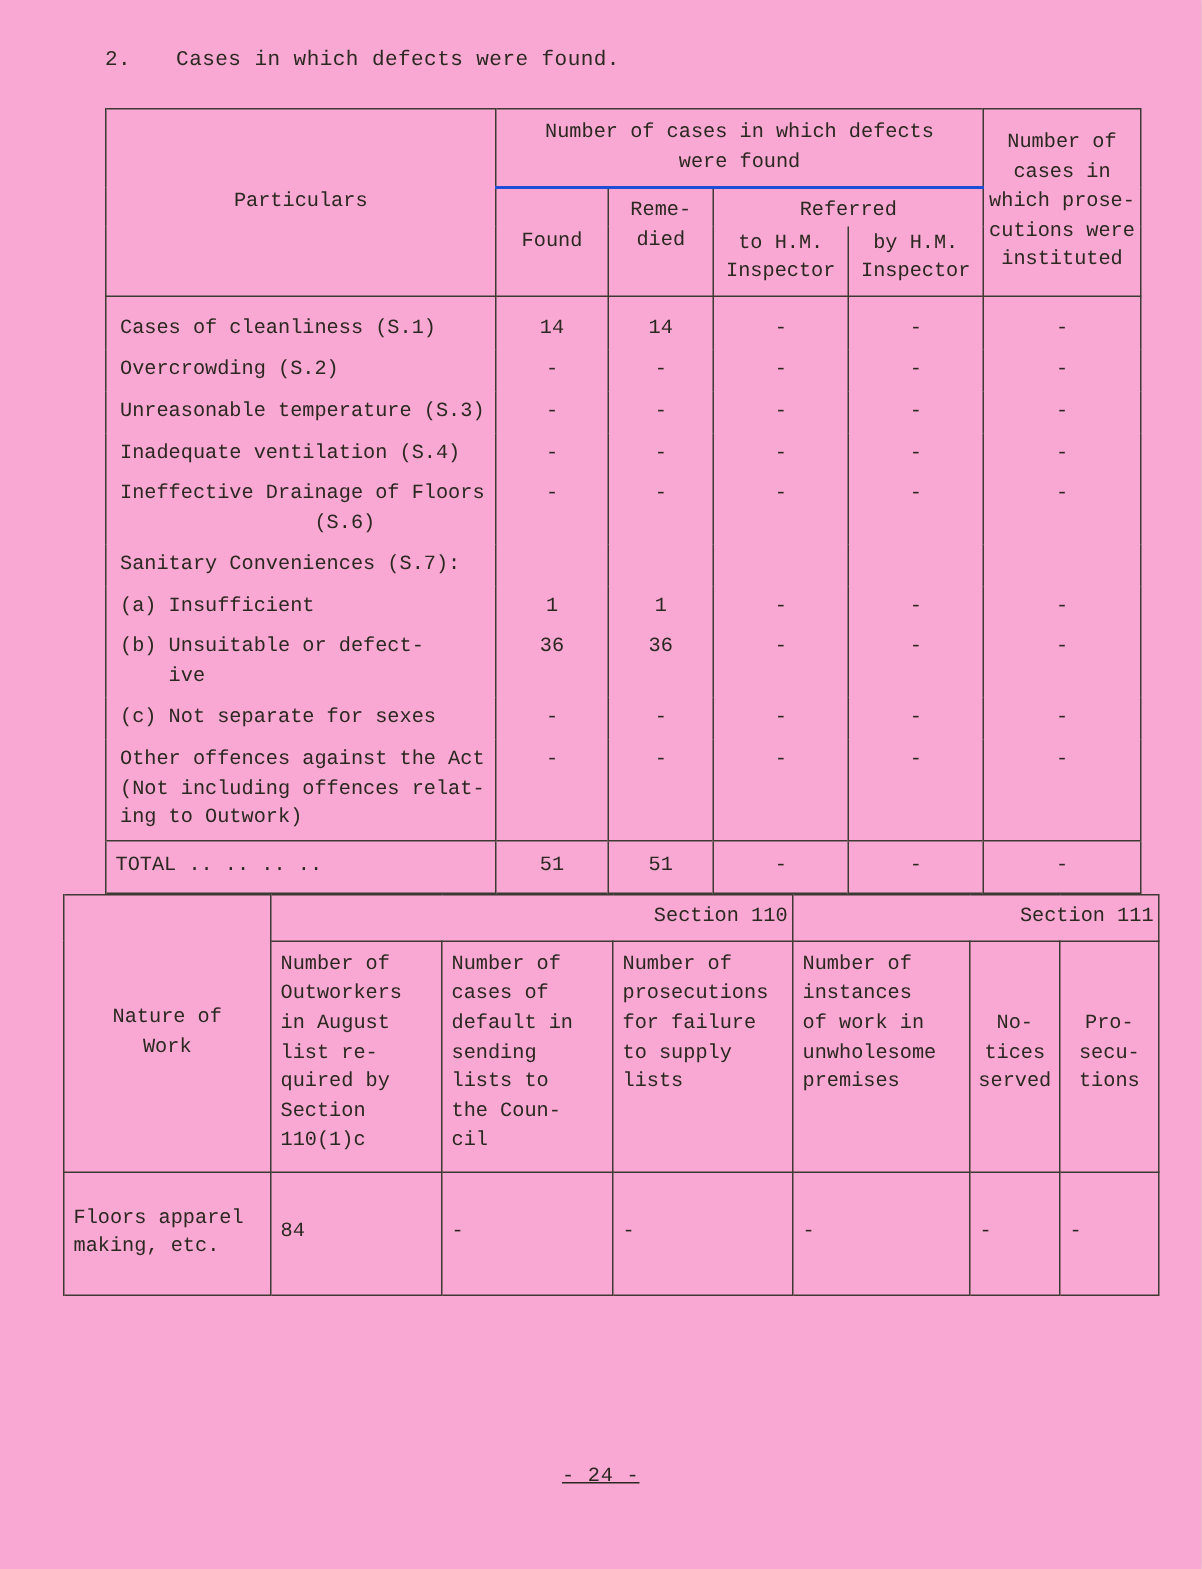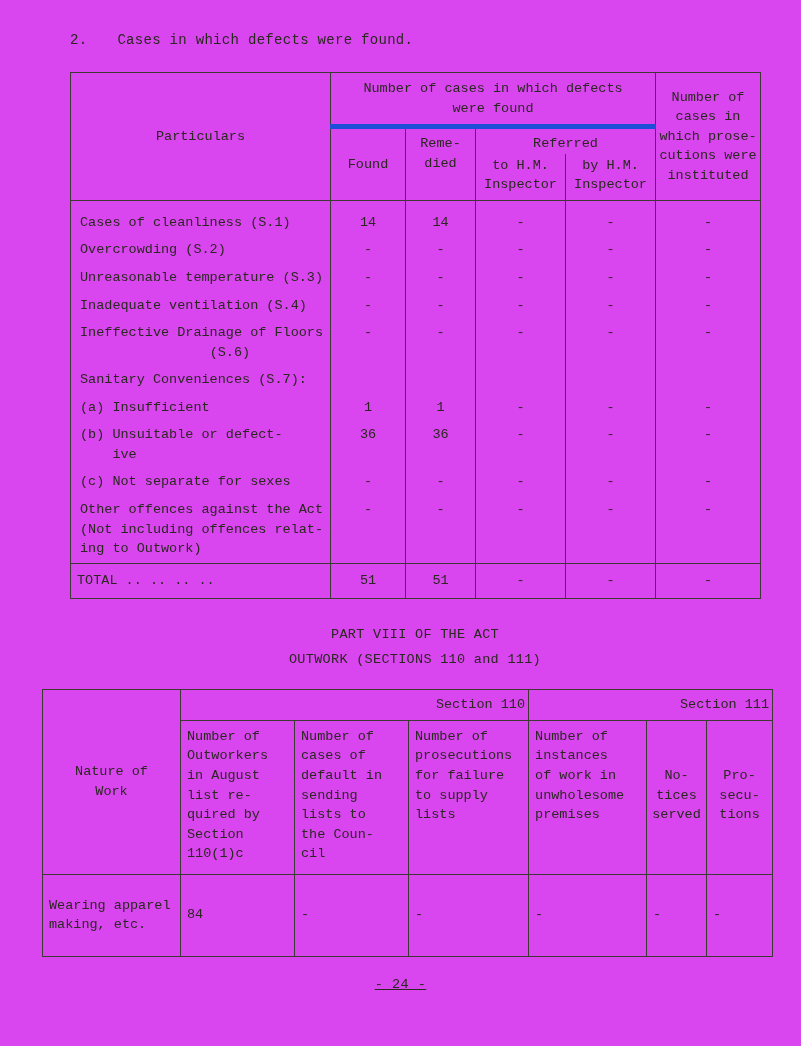--- a/index.html
+++ b/index.html
@@ -1,20 +1,20 @@
 <!DOCTYPE html>
 <html><head>
 <meta charset="utf-8">
 <style>
   * { margin:0; padding:0; box-sizing:border-box; }
   html,body { background:#e8e6e0; }
   body { font-family:"Liberation Mono","DejaVu Sans Mono",monospace; }
   .page {
     width:801px; height:1046px;
-    background:#d946ef;
+    background:#f9a8d4;
     color:#2a2820;
     position:relative;
     overflow:hidden;
     box-shadow:0 0 6px rgba(0,0,0,.25);
   }
   .content { padding:32px 40px 0 70px; }
   .heading { font-size:14px; margin-bottom:24px; letter-spacing:.3px; }
   .heading .num { margin-right:30px; }
 
   table { border-collapse:collapse; table-layout:fixed; }
@@ -24,21 +24,21 @@
     line-height:1.45;
     white-space:pre-wrap;
     vertical-align:top;
     border-left:1px solid #3c3a32;
     border-right:1px solid #3c3a32;
   }
 
   
   .t1 { width:690px; border:1.5px solid #3c3a32; }
   .t1 th { text-align:center; padding:5px 3px; vertical-align:middle; }
-  .t1 .group-head { border-bottom:5px solid #1d4ed8; padding:6px 4px; }
+  .t1 .group-head { border-bottom:2px solid #1d4ed8; padding:6px 4px; }
   .t1 .particulars-head, .t1 .pros-head { border-bottom:1px solid #3c3a32; }
   .t1 .found-head { vertical-align:middle; border-bottom:1px solid #3c3a32; }
   .t1 .remedied-head { vertical-align:top; border-bottom:1px solid #3c3a32; }
   .t1 .referred-head { border-bottom:none; padding-bottom:0; }
   .t1 .sub-head { border-top:none; border-bottom:1px solid #3c3a32; padding-top:2px; }
   .t1 td { padding:4px 6px; }
   .t1 tbody tr:first-child td { padding-top:12px; }
   .t1 .lbl { text-align:left; padding-left:9px; }
   .t1 .num { text-align:center; }
   .t1 .total-row td { border-top:1px solid #3c3a32; padding:7px 6px 8px; }
@@ -195,24 +195,20 @@
           <td class="lbl">TOTAL .. .. .. ..</td>
           <td class="num">51</td>
           <td class="num">51</td>
           <td class="num">-</td>
           <td class="num">-</td>
           <td class="num">-</td>
         </tr>
       </tbody>
     </table>
 
-    <div class="part8">
-      <div>PART VIII OF THE ACT</div>
-      <div>OUTWORK (SECTIONS 110 and 111)</div>
-    </div>
 
     <table class="t2">
       <colgroup>
         <col style="width:138px">
           <col style="width:114px">
           <col style="width:114px">
         <col style="width:120px">
           <col style="width:118px">
           <col style="width:60px">
           <col style="width:66px">
@@ -252,21 +248,21 @@
           <th class="sub2 low">No-
 tices
 served</th>
           <th class="sub2 low">Pro-
 secu-
 tions</th>
         </tr>
       </thead>
       <tbody>
         <tr>
-          <td class="lbl">Wearing apparel
+          <td class="lbl">Floors apparel
 making, etc.</td>
           <td class="num">84</td>
           <td class="num">-</td>
           <td class="num">-</td>
           <td class="num">-</td>
           <td class="num">-</td>
           <td class="num">-</td>
         </tr>
       </tbody>
     </table>

